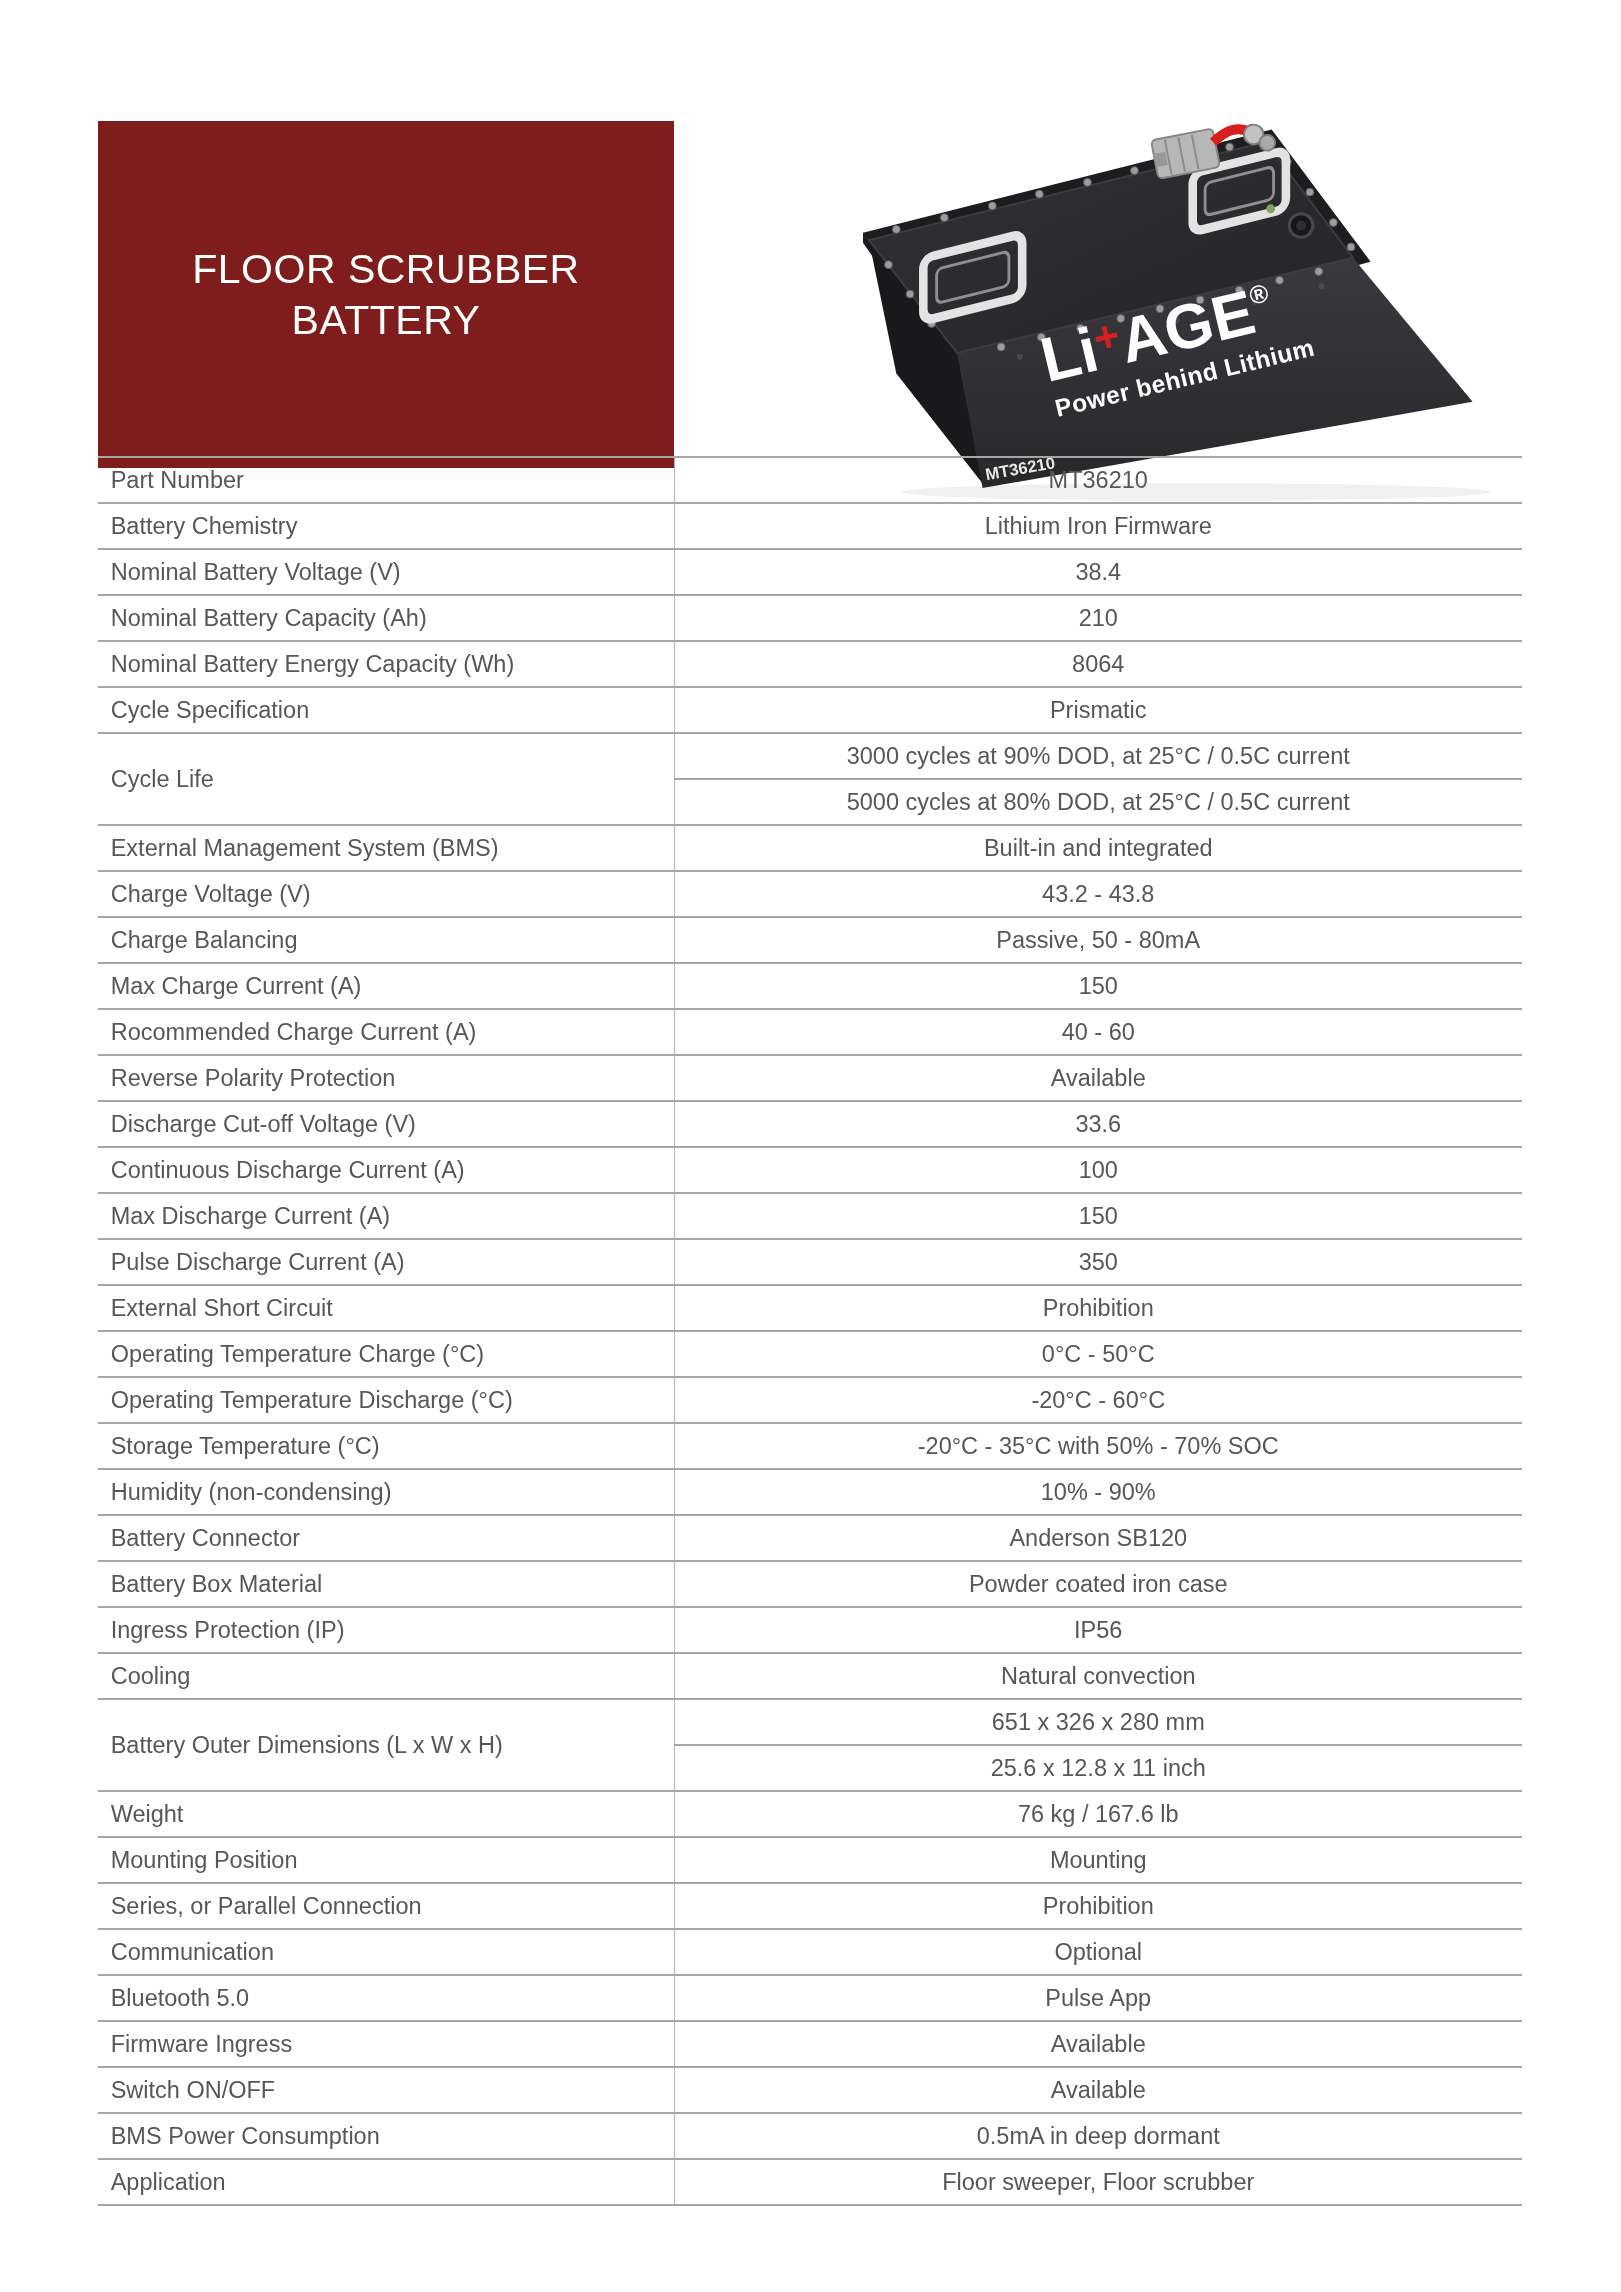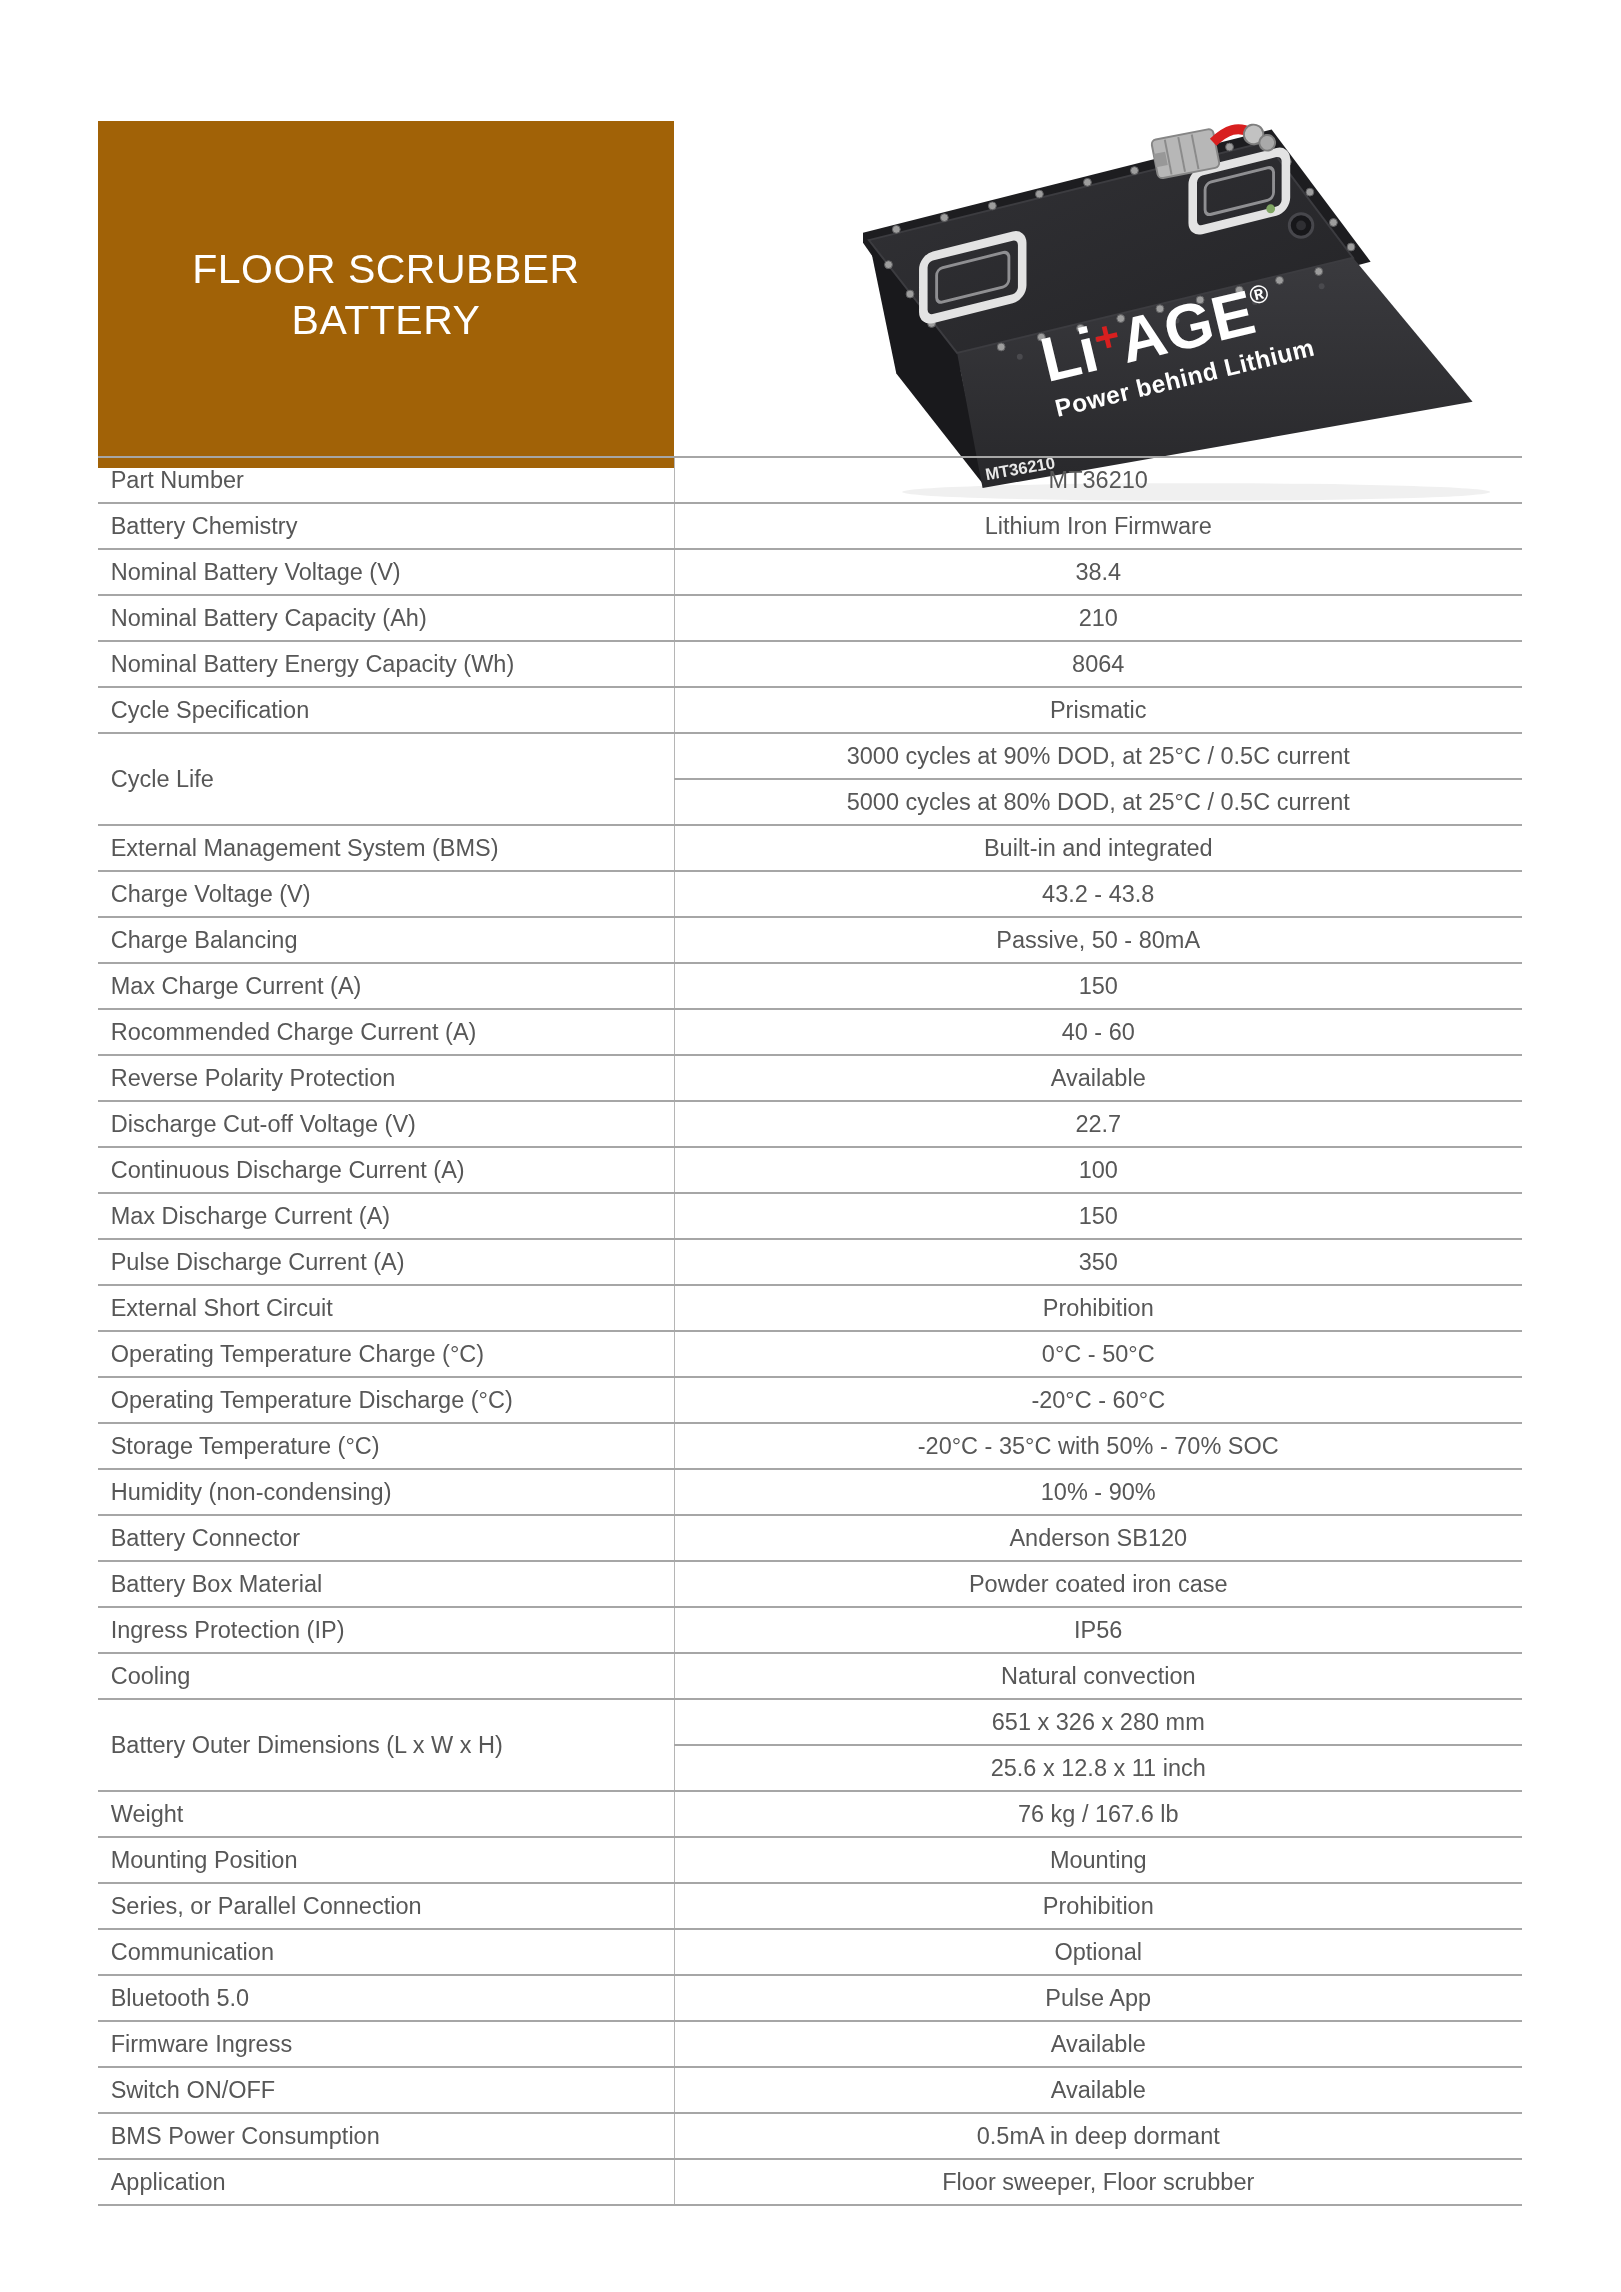--- a/index.html
+++ b/index.html
@@ -3,21 +3,21 @@
 <meta charset="utf-8">
 <style>
   html,body{margin:0;padding:0;}
   body{
     width:1621px;height:2293px;background:#ffffff;position:relative;
     font-family:"Liberation Sans", sans-serif;overflow:hidden;
   }
   
   .banner{
     position:absolute;left:98px;top:121px;width:576px;height:347px;
-    background:#a16207;display:flex;align-items:center;justify-content:center;
+    background:#7f1d1d;display:flex;align-items:center;justify-content:center;
   }
   .banner h1{
     margin:0;color:#ffffff;font-size:41px;font-weight:400;line-height:1.24;
     text-align:center;width:461px;letter-spacing:0.5px;
   }
   
   .figure{position:absolute;left:863px;top:90px;width:637px;height:412px;}
   
   table.spec{
     position:absolute;left:98px;top:456px;width:1424px;
@@ -192,21 +192,21 @@
     <tr>
         <td class="lbl">Rocommended Charge Current (A)</td>
         <td class="val">40 - 60</td>
       </tr>
     <tr>
         <td class="lbl">Reverse Polarity Protection</td>
         <td class="val">Available</td>
       </tr>
     <tr>
         <td class="lbl">Discharge Cut-off Voltage (V)</td>
-        <td class="val">22.7</td>
+        <td class="val">33.6</td>
       </tr>
     <tr>
         <td class="lbl">Continuous Discharge Current (A)</td>
         <td class="val">100</td>
       </tr>
     <tr>
         <td class="lbl">Max Discharge Current (A)</td>
         <td class="val">150</td>
       </tr>
     <tr>

